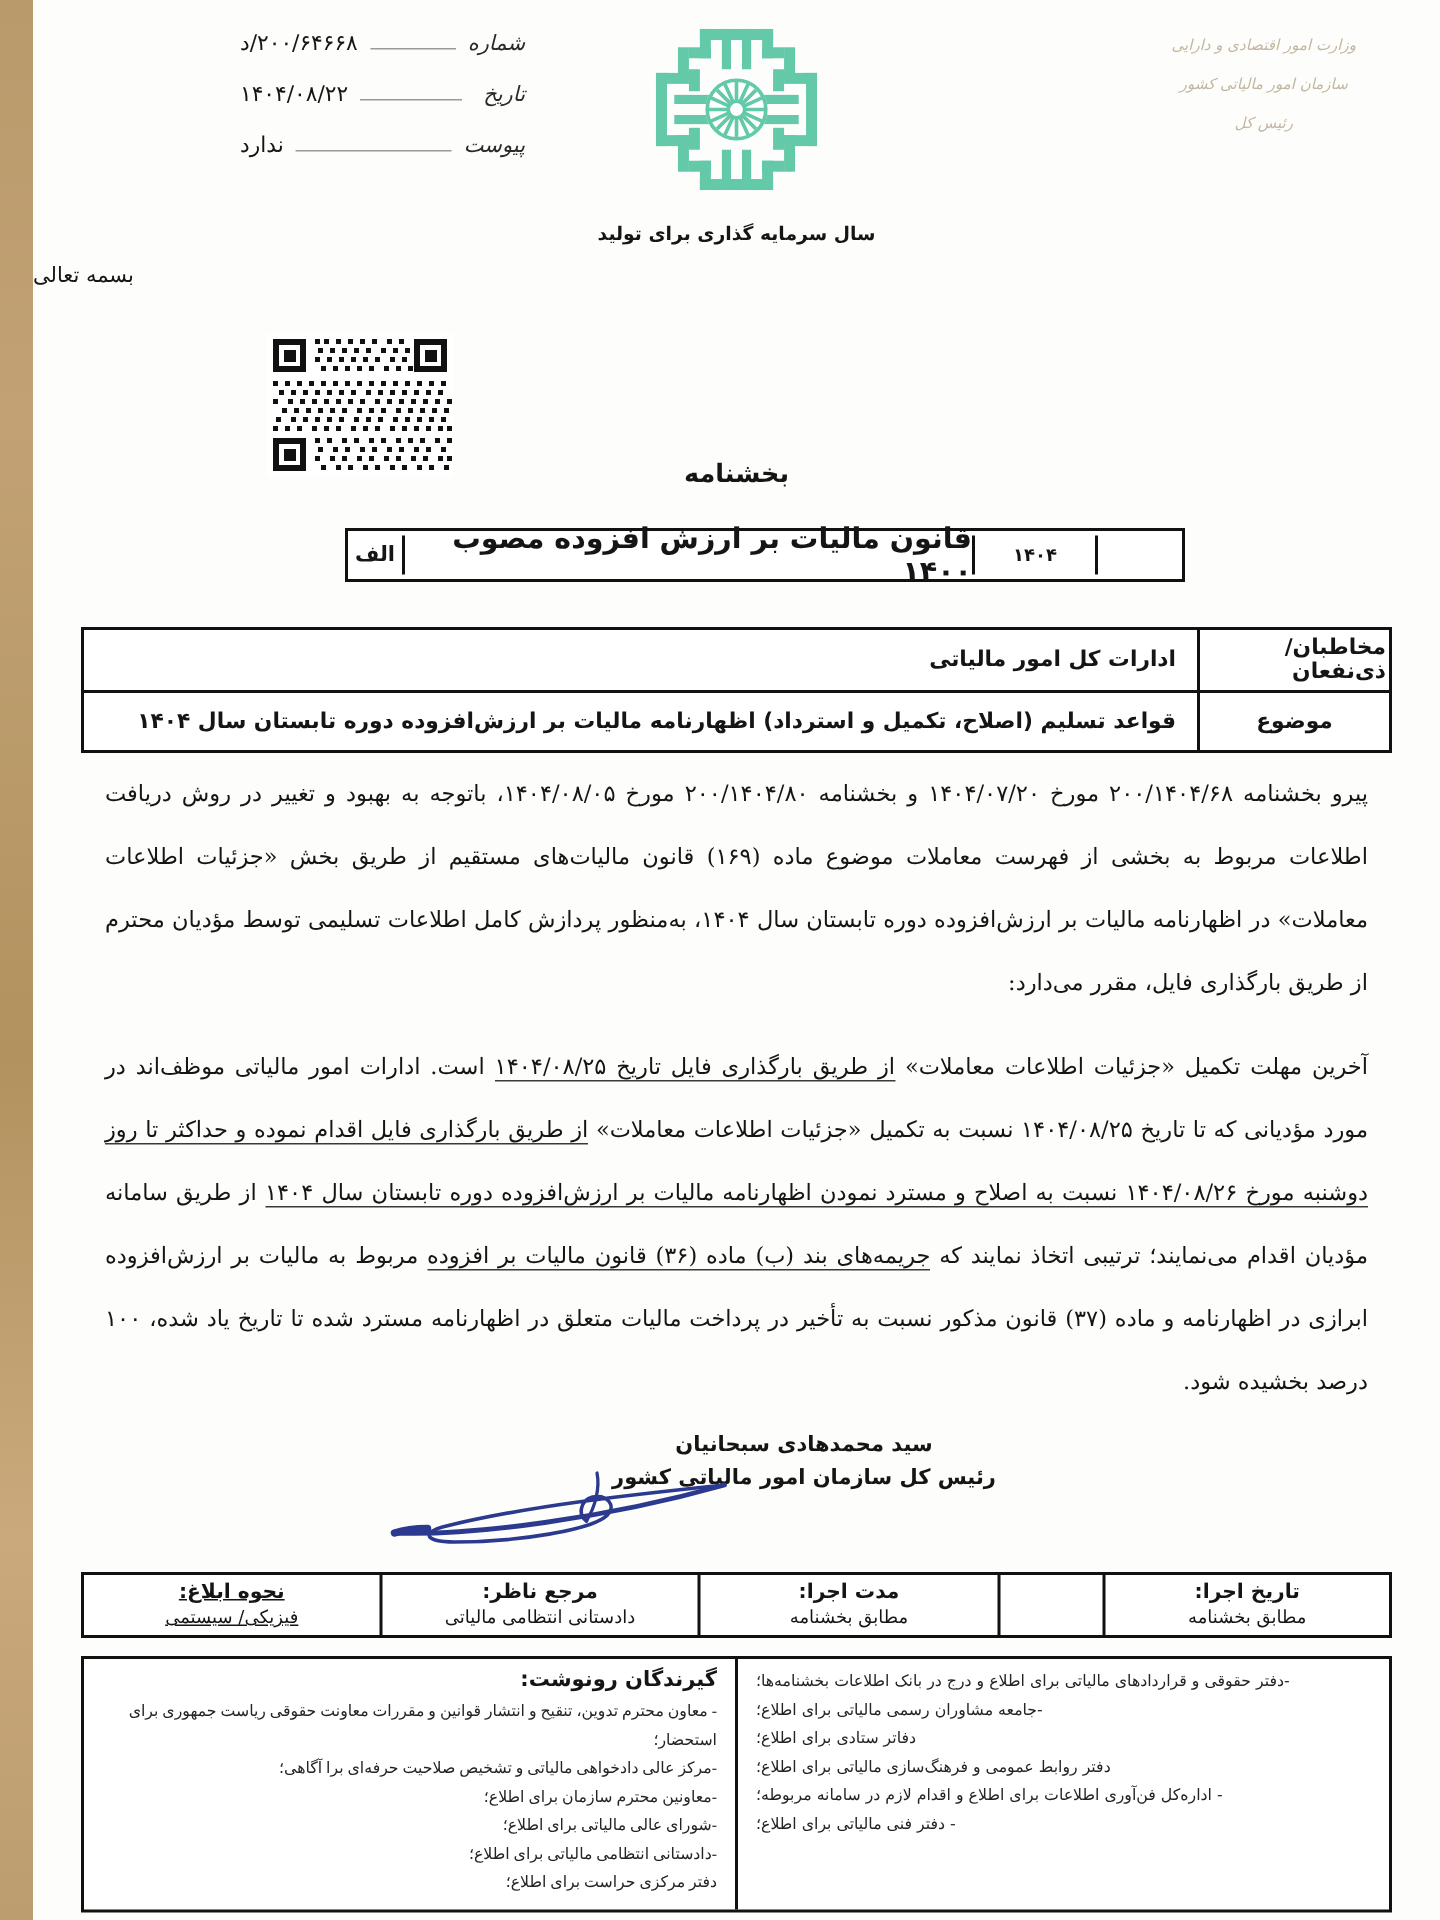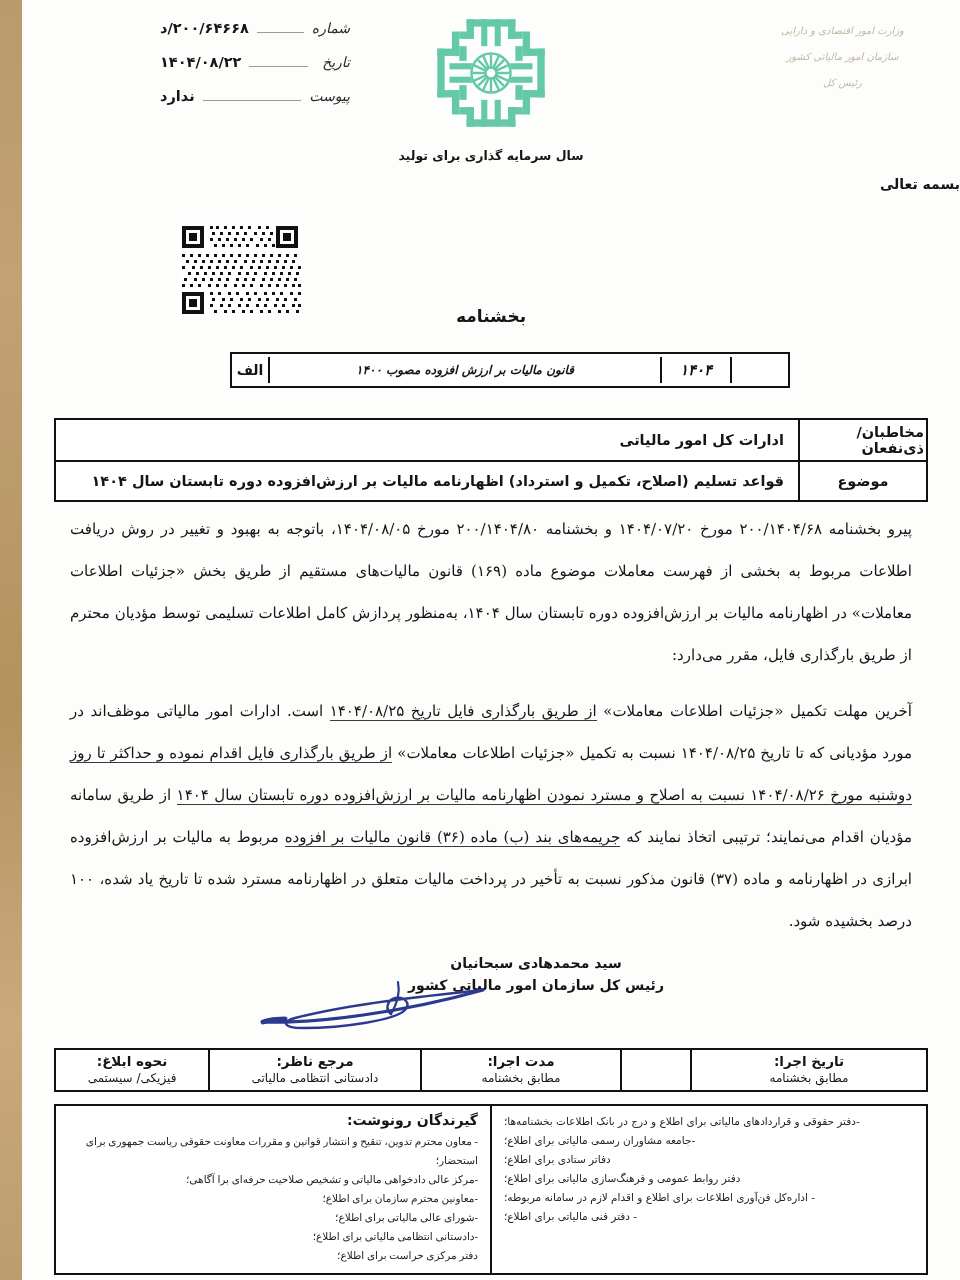--- a/index.html
+++ b/index.html
@@ -70,21 +70,21 @@
     font-family: "DejaVu Serif", serif;
   }
   .meta-rule {
     flex: 1;
     border-bottom: 1px solid #9a9a9a;
     margin-bottom: 4px;
     height: 0;
   }
   .meta-value {
     font-size: 14.5px;
-    font-weight: bold;
+    font-weight: normal;
     letter-spacing: .2px;
     white-space: nowrap;
   }
 
   .logo-wrap {
     position: absolute;
     top: 12px;
     left: 0; right: 0;
     margin: 0 auto;
     width: 130px;
@@ -109,23 +109,23 @@
     top: 148px;
     left: 0; right: 0;
     text-align: center;
     font-size: 12.5px;
     font-weight: bold;
   }
   .basmala {
     position: absolute;
     top: 176px;
     left: 0; right: 0;
-    text-align: right;
+    text-align: left;
     font-size: 14px;
-    font-weight: bold;
+    font-weight: normal;
   }
 
   .qr {
     position: absolute;
     top: 222px;
     right: 658px;
     width: 124px;
     height: 96px;
   }
 
@@ -155,22 +155,22 @@
   .lawbar > div {
     border-left: 2.5px solid #111;
     display: flex;
     align-items: center;
     justify-content: center;
     box-sizing: border-box;
     margin: 3px 0 3px 0;
   }
   .lawbar > div:last-child { border-left: none; }
   .lb-blank { width: 58px; }
-  .lb-year  { width: 70px; font-size: 15px; font-weight: bold; font-style: italic; }
-  .lb-title { flex: 1; font-size: 12px; font-weight: bold; font-style: italic; }
+  .lb-year  { width: 82px; font-size: 12px; font-weight: bold; }
+  .lb-title { flex: 1; font-size: 19px; font-weight: bold; }
   .lb-letter{ width: 36px; font-size: 14px; font-weight: bold; }
 
   
   .doc-table {
     position: absolute;
     top: 418px;
     right: 32px;
     width: 874px;
     border: 2.5px solid #111;
     border-collapse: collapse;
@@ -275,21 +275,21 @@
     text-align: center;
     display: flex;
     flex-direction: column;
     justify-content: center;
   }
   .footer-cell:last-child { border-left: none; }
   .fc-date   { flex: 1.35; }
   .fc-gap    { width: 70px; }
   .fc-period { width: 200px; }
   .fc-super  { width: 212px; }
-  .fc-notify { width: 152px; }
+  .fc-notify { width: 197px; text-decoration: underline; }
   .fc-k {
     font-size: 13.5px;
     font-weight: bold;
     line-height: 17px;
   }
   .fc-v {
     font-size: 12px;
     line-height: 16px;
   }
 

